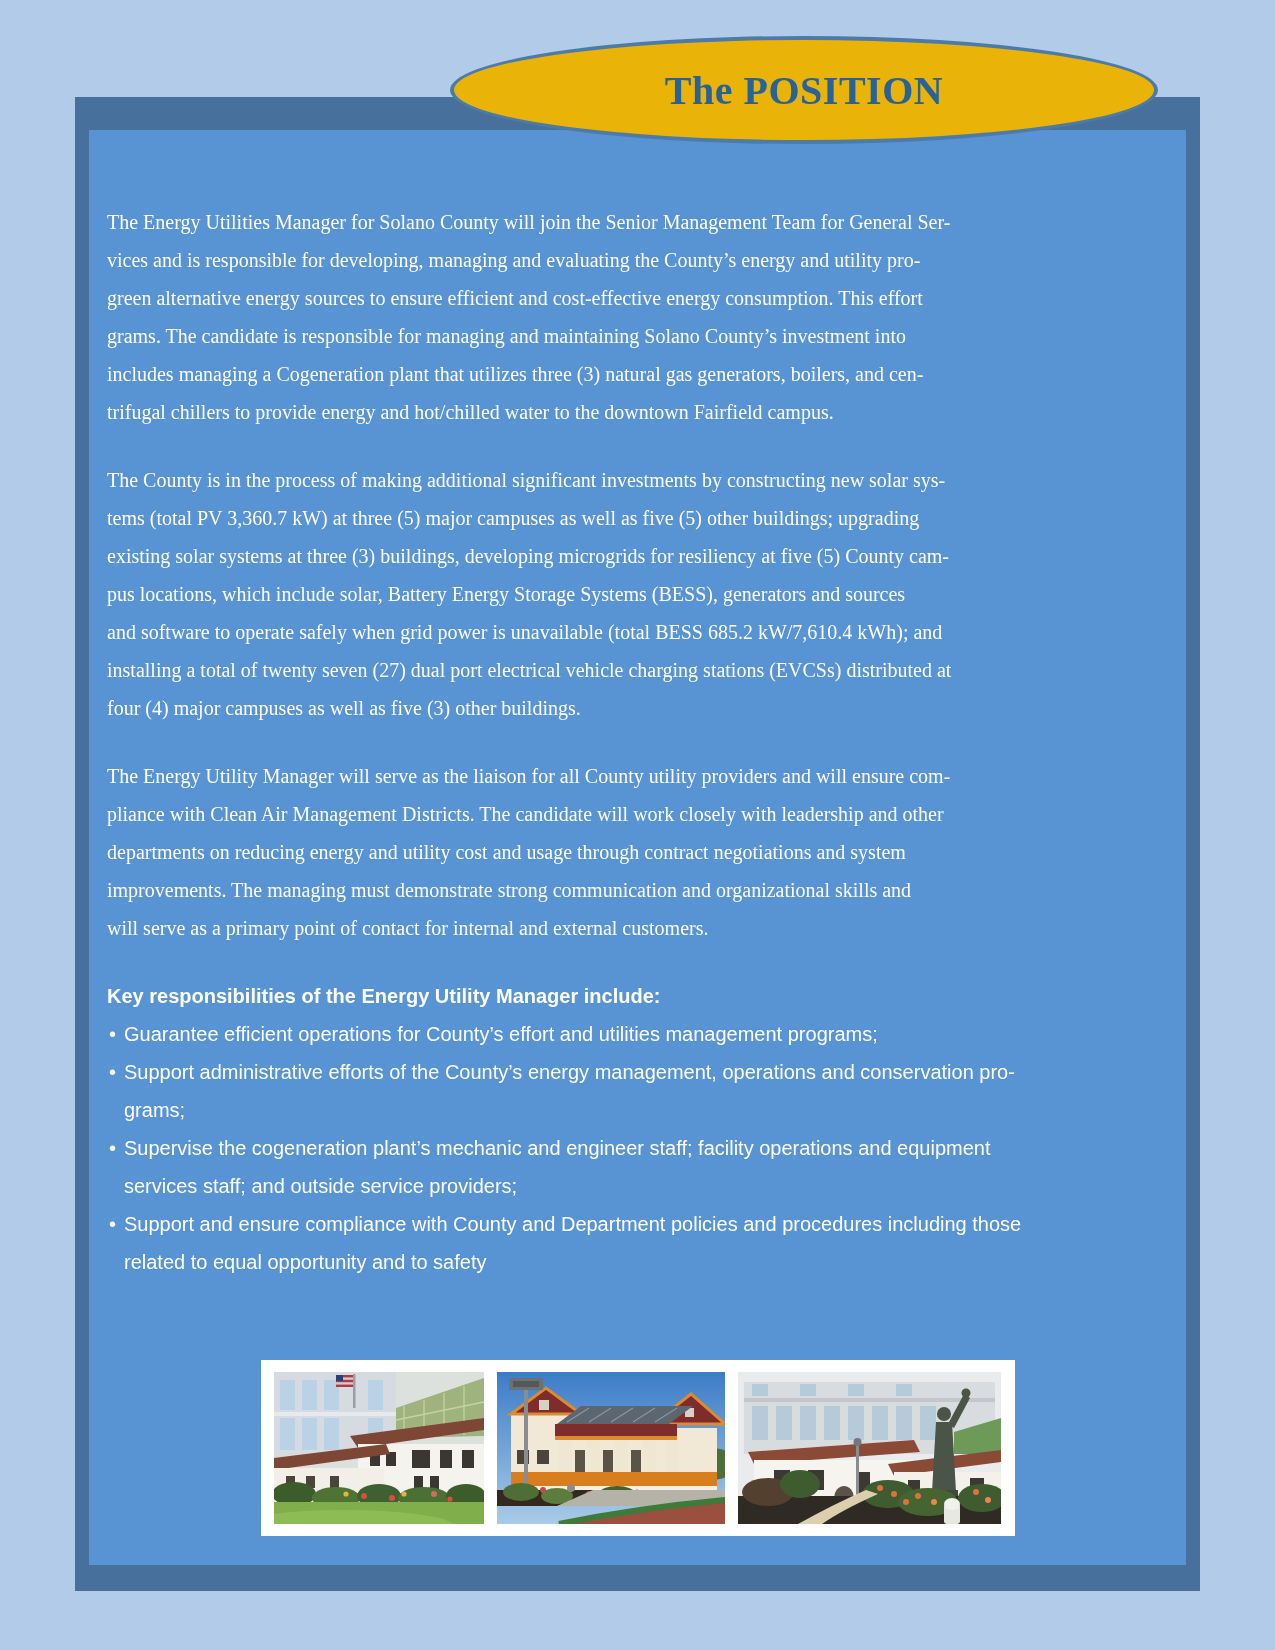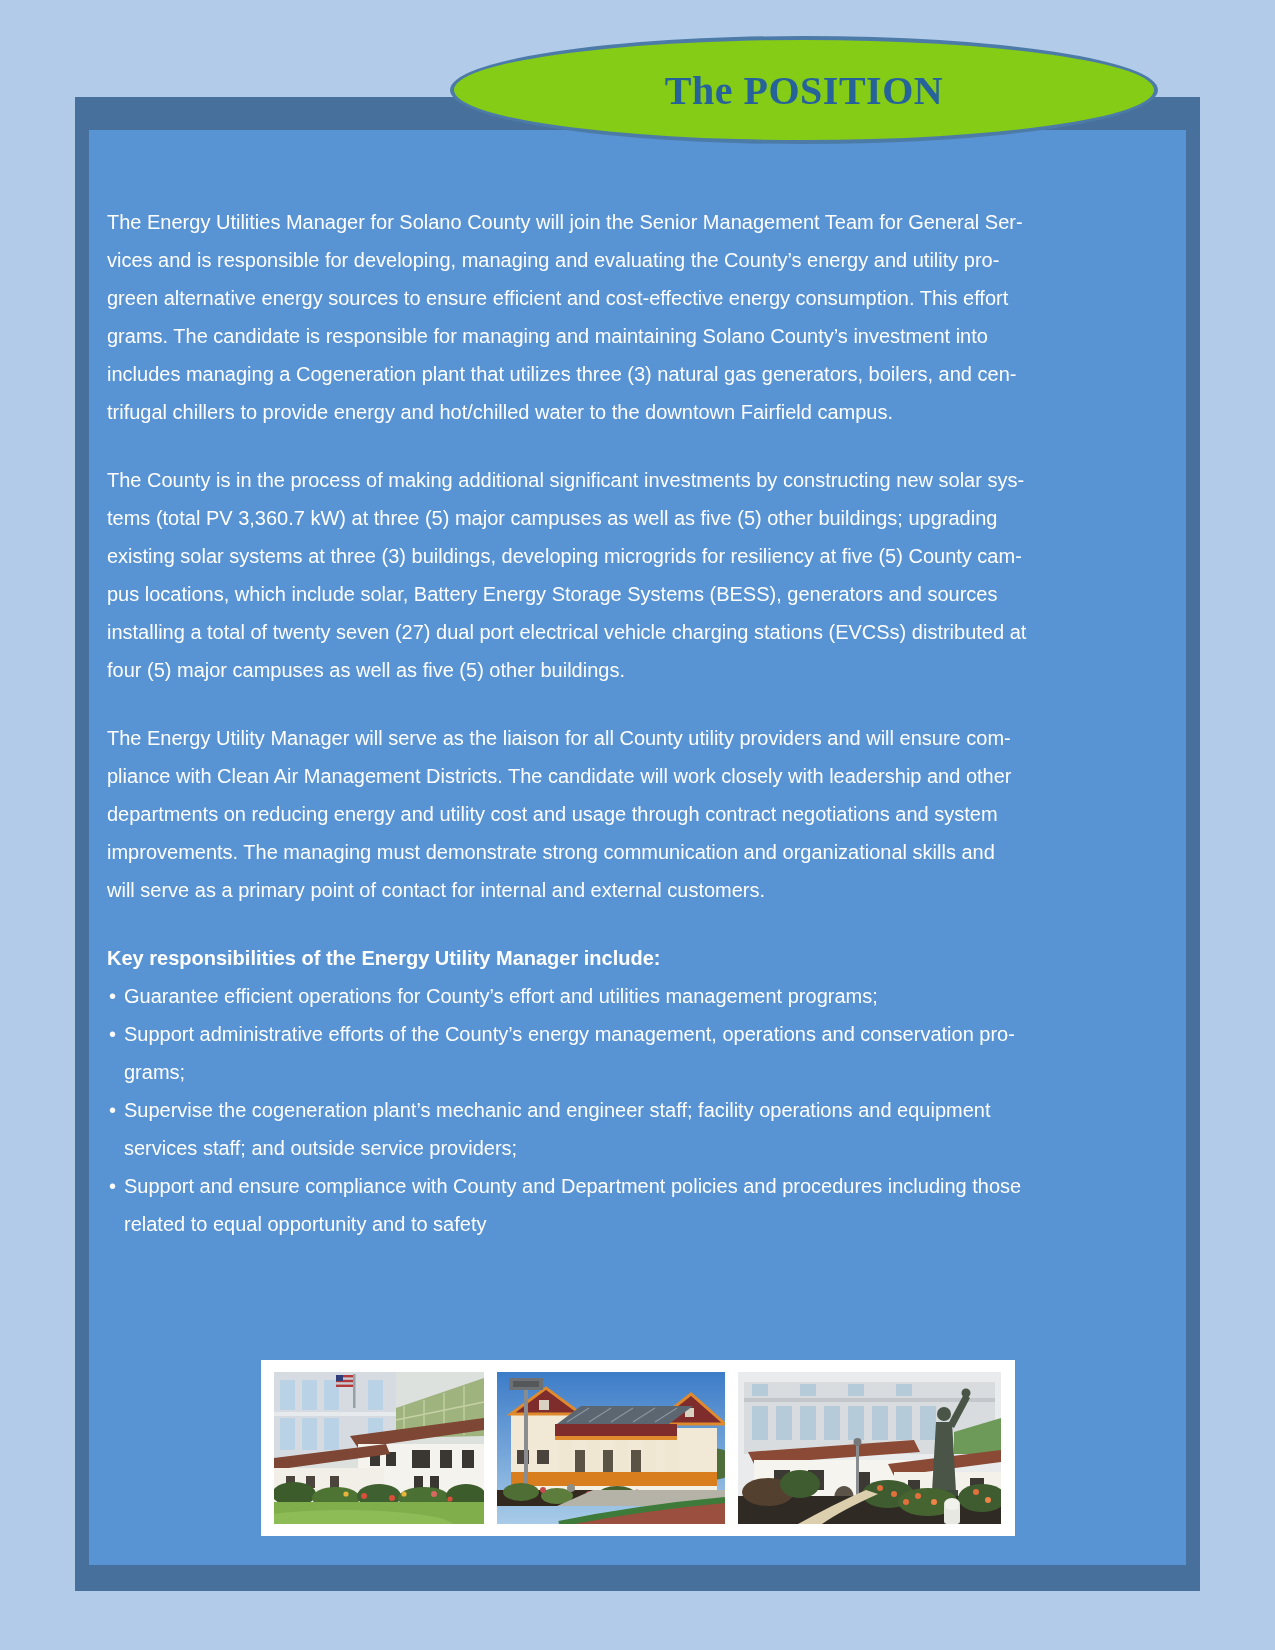--- a/index.html
+++ b/index.html
@@ -11,33 +11,33 @@
   .frame {
     position:absolute; left:75px; top:97px; width:1125px; height:1494px;
     background:var(--frame,#47719c);
   }
   .panel {
     position:absolute; left:14px; top:33px; width:1097px; height:1435px;
     background:var(--panel,#5893d3);
   }
   .title-oval {
     position:absolute; left:450px; top:36px; width:708px; height:108px;
-    background:#84cc16; border:4px solid var(--oval-border,#4d7ba8);
+    background:#eab308; border:4px solid var(--oval-border,#4d7ba8);
     border-radius:50%; box-sizing:border-box;
     display:flex; align-items:center; justify-content:center; z-index:5;
   }
   .title-oval span {
     font-family:"Liberation Serif", serif; font-weight:bold;
     font-size:40px; color:var(--title,#27639b); letter-spacing:.5px;
   }
   .text-flow {
     position:absolute; left:107px; top:203px; width:1012px;
     color:#ffffff; font-size:20px; line-height:38px; z-index:3;
   }
-  .para { margin-bottom:30px; }
+  .para { margin-bottom:30px;font-family:Liberation Serif, serif; }
   .resp-heading { font-weight:bold; margin-top:22px; }
   .bullet-item { position:relative; padding-left:17px; }
   .bullet-marker { position:absolute; left:2px; top:0; }
   .photo-strip {
     position:absolute; left:261px; top:1360px; width:754px; height:176px;
     background:#ffffff; box-sizing:border-box;
     display:flex; gap:13px; padding:12px 13px; z-index:3;
   }
   .photo { display:block; }
 </style>
@@ -59,22 +59,23 @@
       <div class="line">green alternative energy sources to ensure efficient and cost-effective energy consumption. This effort</div>
       <div class="line">grams. The candidate is responsible for managing and maintaining Solano County’s investment into</div>
       <div class="line">includes managing a Cogeneration plant that utilizes three (3) natural gas generators, boilers, and cen-</div>
       <div class="line">trifugal chillers to provide energy and hot/chilled water to the downtown Fairfield campus.</div>
     </div>
     <div class="para">
       <div class="line">The County is in the process of making additional significant investments by constructing new solar sys-</div>
       <div class="line">tems (total PV 3,360.7 kW) at three (5) major campuses as well as five (5) other buildings; upgrading</div>
       <div class="line">existing solar systems at three (3) buildings, developing microgrids for resiliency at five (5) County cam-</div>
       <div class="line">pus locations, which include solar, Battery Energy Storage Systems (BESS), generators and sources</div>
+      <div class="line">and software to operate safely when grid power is unavailable (total BESS 685.2 kW/7,610.4 kWh); and</div>
       <div class="line">installing a total of twenty seven (27) dual port electrical vehicle charging stations (EVCSs) distributed at</div>
-      <div class="line">four (5) major campuses as well as five (5) other buildings.</div>
+      <div class="line">four (4) major campuses as well as five (3) other buildings.</div>
     </div>
     <div class="para">
       <div class="line">The Energy Utility Manager will serve as the liaison for all County utility providers and will ensure com-</div>
       <div class="line">pliance with Clean Air Management Districts. The candidate will work closely with leadership and other</div>
       <div class="line">departments on reducing energy and utility cost and usage through contract negotiations and system</div>
       <div class="line">improvements. The managing must demonstrate strong communication and organizational skills and</div>
       <div class="line">will serve as a primary point of contact for internal and external customers.</div>
     </div>
     <div class="resp-heading">Key responsibilities of the Energy Utility Manager include:</div>
     <div class="bullet-item">

